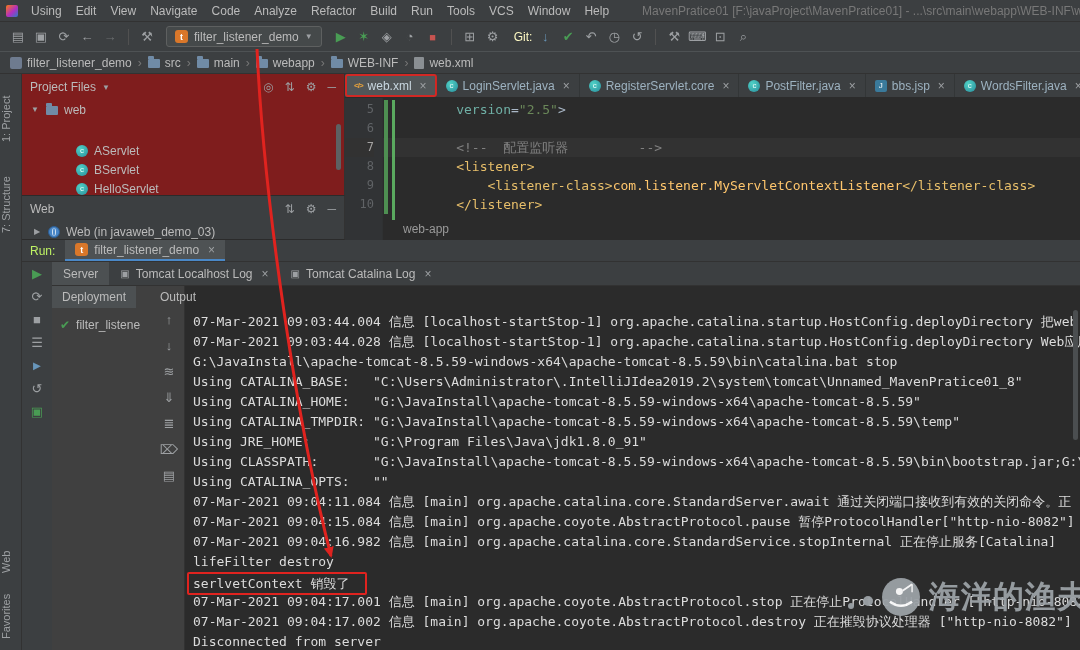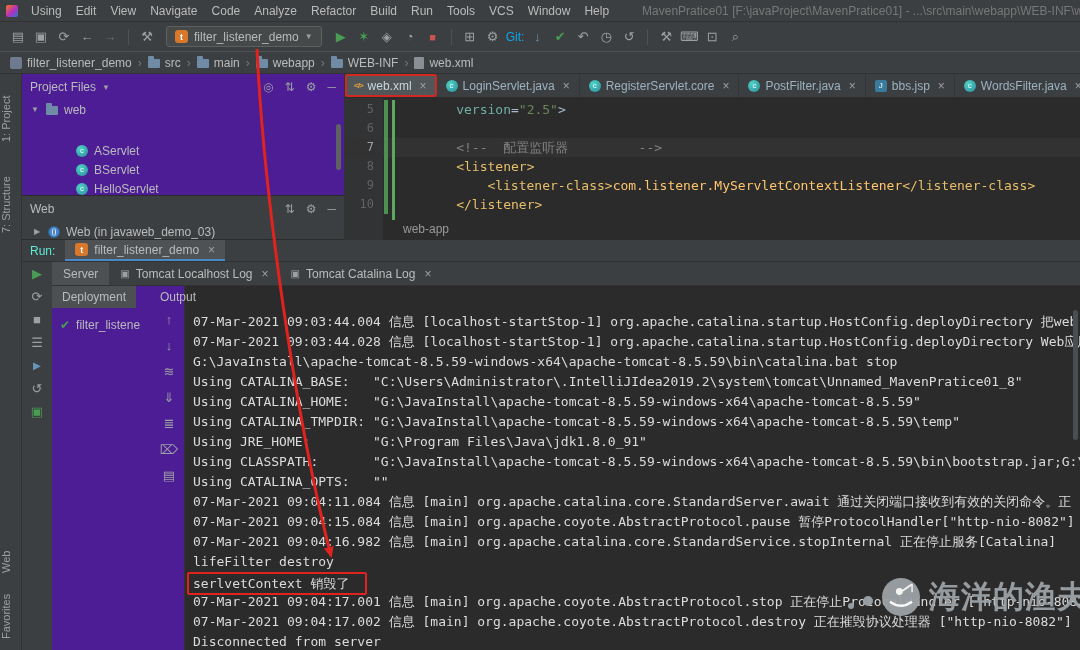--- a/index.html
+++ b/index.html
@@ -40,21 +40,21 @@
   .ic-tomcat{width:13px;height:13px;background:#d9772a;border-radius:3px;color:#fff;font-size:9px;font-weight:bold}
   .ic-tomcat::before{content:"t"}
   .ic-globe{width:12px;height:12px;border-radius:50%;background:#4886c7;border:1px solid #2d5d92;position:relative}
   .ic-globe::before{content:"";position:absolute;inset:1px 3px;border:1px solid rgba(255,255,255,.75);border-radius:50%;border-top:none;border-bottom:none}
 
   
   .tool-strip{position:absolute;left:0;top:74px;width:22px;height:576px;background:#3c3f41;border-right:1px solid #323232;z-index:5}
   .vlabel{position:absolute;left:0;width:22px;writing-mode:vertical-rl;transform:rotate(180deg);font-size:11px;color:#9da0a3;text-align:center;white-space:nowrap}
 
   
-  .project-panel{position:absolute;left:22px;top:74px;width:323px;height:122px;background:#4c1d95;border-right:1px solid #323232;border-bottom:1px solid #2b2b2b;overflow:hidden;z-index:5}
+  .project-panel{position:absolute;left:22px;top:74px;width:323px;height:122px;background:#7f1d1d;border-right:1px solid #323232;border-bottom:1px solid #2b2b2b;overflow:hidden;z-index:5}
   .panel-header{height:26px;display:flex;align-items:center;padding:0 8px;gap:6px}
   .panel-title{color:#bbbbbb;white-space:nowrap}
   .panel-icons{margin-left:auto;display:flex;gap:11px;color:#9da0a3;font-size:12px}
   .tree-row{height:19px;display:flex;align-items:center;gap:6px;white-space:nowrap;color:#bbbbbb}
   .tree-caret{color:#9da0a3;font-size:8px;width:10px;text-align:center}
   .proj-scroll{position:absolute;right:3px;top:50px;width:5px;height:46px;background:#5d6162;border-radius:3px}
   .web-panel{position:absolute;left:22px;top:196px;width:323px;height:44px;background:#3c3f41;border-right:1px solid #323232;border-bottom:1px solid #2b2b2b;overflow:hidden;z-index:5}
   .web-item{height:19px;display:flex;align-items:center;gap:6px;padding-left:10px;color:#bbbbbb;white-space:nowrap}
 
   
@@ -72,30 +72,30 @@
   .vcs-bar.b1{left:39px;height:114px}
   .vcs-bar.b2{left:47px;height:120px;background:#5aa95f;width:3px}
   .code-area{flex:1;position:relative;padding-top:2px;font-family:"DejaVu Sans Mono",monospace;font-size:13px;overflow:hidden}
   .code-line{height:19px;line-height:19px;white-space:pre}
   .code-line.caret{background:#323232}
   .tok-attr{color:#6fafa5}.tok-str{color:#6a8759}.tok-plain{color:#a9b7c6}.tok-com{color:#808080}.tok-tag{color:#e8bf6a}.tok-tagval{color:#ffc66d}
   .editor-bc{position:absolute;left:58px;bottom:4px;color:#9a9a9a}
 
   
   .run-header{position:absolute;left:22px;top:240px;width:1058px;height:22px;background:#3c3f41;display:flex;align-items:stretch;padding-left:8px;gap:10px;border-bottom:1px solid #323232;z-index:5}
-  .run-label{color:#5eead4;align-self:center}
+  .run-label{color:#bef264;align-self:center}
   .session-tab{display:flex;align-items:center;gap:6px;background:#4e5254;padding:0 10px;border-bottom:2px solid #4a88c7;white-space:nowrap}
   .run-tabs{position:absolute;left:52px;top:262px;width:1028px;height:24px;background:#3c3f41;display:flex;align-items:stretch;border-bottom:1px solid #323232;z-index:5}
   .rtab{display:flex;align-items:center;gap:6px;padding:4px 11px;color:#bbbbbb;white-space:nowrap}
   .rtab.active{background:#4c5052}
   .mon-ic{color:#9da0a3;font-size:10px}
   .run-left{position:absolute;left:22px;top:262px;width:30px;height:388px;background:#3c3f41;display:flex;flex-direction:column;align-items:center;gap:9px;padding-top:5px;z-index:6}
   .rli{color:#9da0a3;font-size:13px;line-height:14px}
   .rli.green{color:#499c54}.rli.blue{color:#6896ba}
-  .run-config-pane{position:absolute;left:52px;top:286px;width:132px;height:364px;background:#4c1d95;z-index:5}
+  .run-config-pane{position:absolute;left:52px;top:286px;width:132px;height:364px;background:#404040;z-index:5}
   .sub-tabs{display:flex;height:22px;align-items:stretch}
   .stab{padding:0 10px;display:flex;align-items:center;color:#bbbbbb;white-space:nowrap}
   .stab.active{background:#4c5052}
   .stab+.stab{margin-left:14px}
   .config-item{display:flex;align-items:center;gap:6px;padding:10px 0 0 8px;color:#bbbbbb;white-space:nowrap}
   .check{color:#499c54;font-size:12px}
   .console-toolbar{position:absolute;left:155px;top:312px;width:28px;display:flex;flex-direction:column;align-items:center;gap:11px;color:#9da0a3;font-size:13px;z-index:6}
   .console{position:absolute;left:184px;top:286px;width:896px;height:364px;background:#2b2b2b;border-left:1px solid #323232;padding:26px 0 0 8px;font-family:"DejaVu Sans Mono",monospace;font-size:13px;color:#dcdcdc;overflow:hidden;z-index:4}
   .console-line{height:20px;line-height:20px;white-space:pre}
   .console-highlight{display:inline-block;border:2px solid #e0231f;border-radius:2px;padding:1px 16px 1px 4px;margin-left:-6px;line-height:17px;position:relative;z-index:5}
@@ -148,21 +148,21 @@
       <span class="caret-down">▼</span>
     </span>
     <span class="tbi green">▶</span>
     <span class="tbi green">✶</span>
     <span class="tbi">◈</span>
     <span class="tbi">◔</span>
     <span class="tbi red">■</span>
     <span class="tb-sep"></span>
     <span class="tbi">⊞</span>
     <span class="tbi">⚙</span>
-    <span style="margin-left:0;color:#0ea5e9">Git:</span>
+    <span style="margin-left:8px;color:#fef9c3">Git:</span>
     <span class="tbi blue">↓</span>
     <span class="tbi green">✔</span>
     <span class="tbi">↶</span>
     <span class="tbi">◷</span>
     <span class="tbi">↺</span>
     <span class="tb-sep"></span>
     <span class="tbi">⚒</span>
     <span class="tbi">⌨</span>
     <span class="tbi">⊡</span>
     <span class="tbi">⌕</span>

